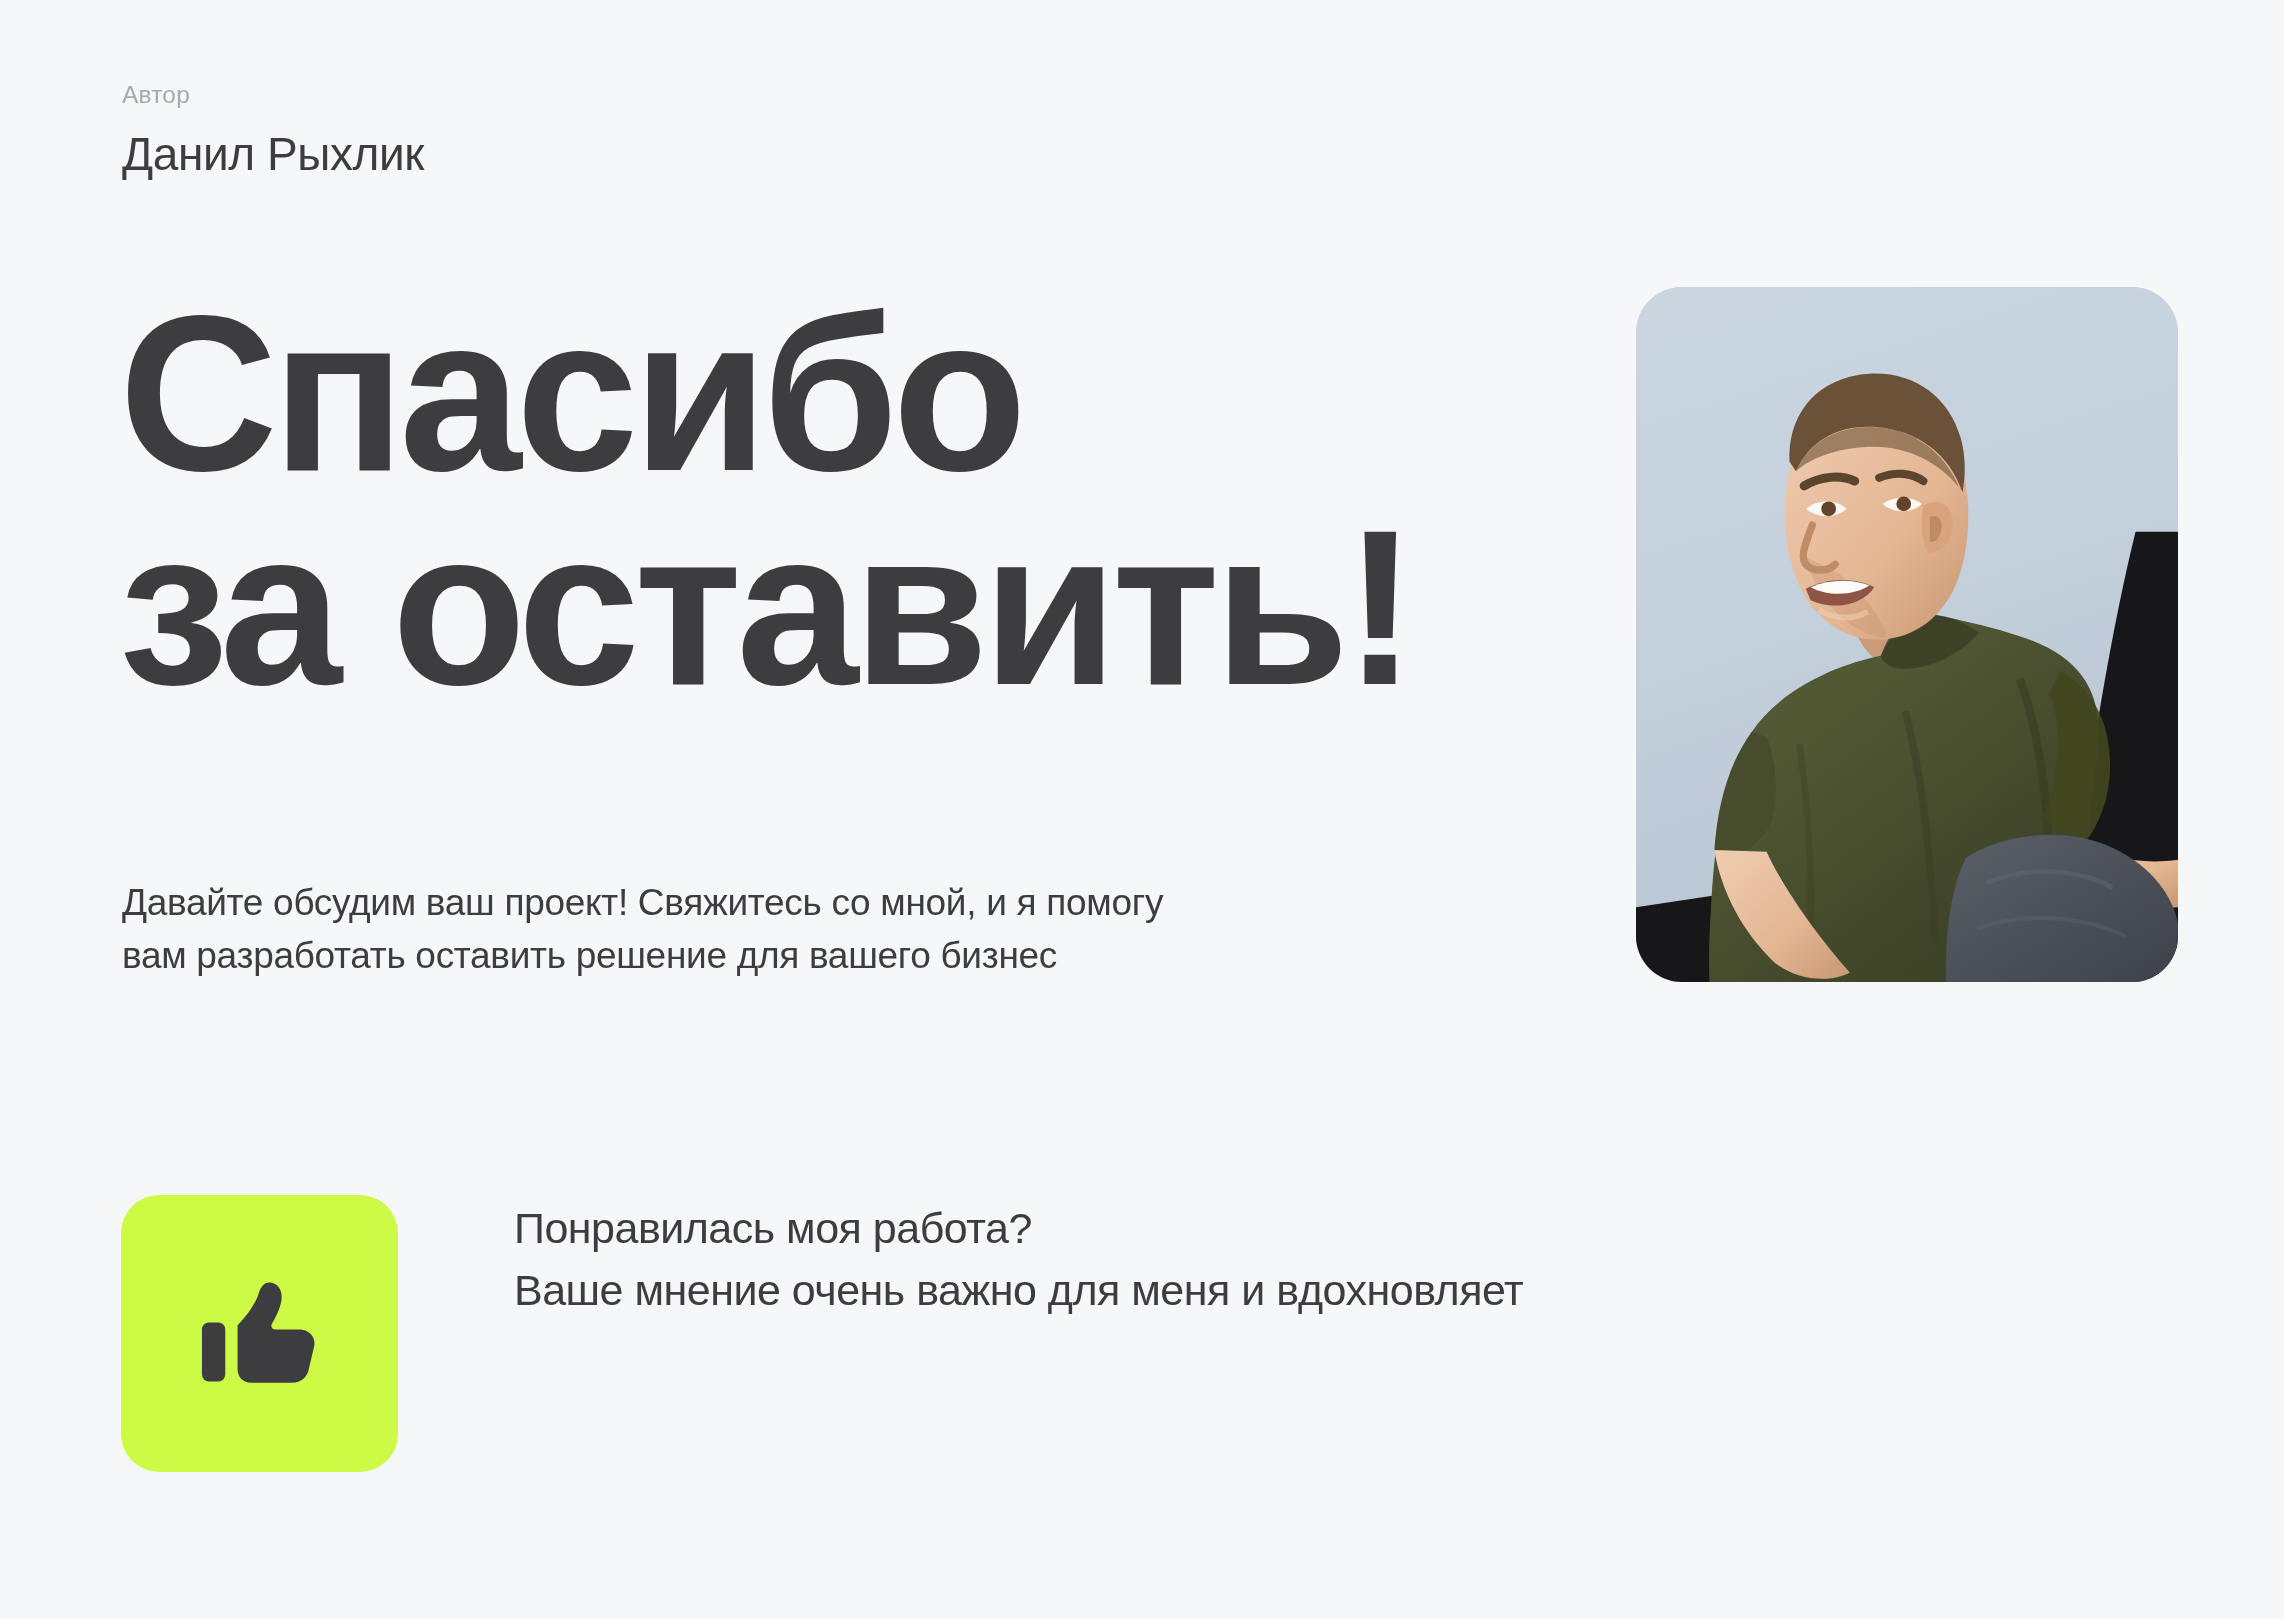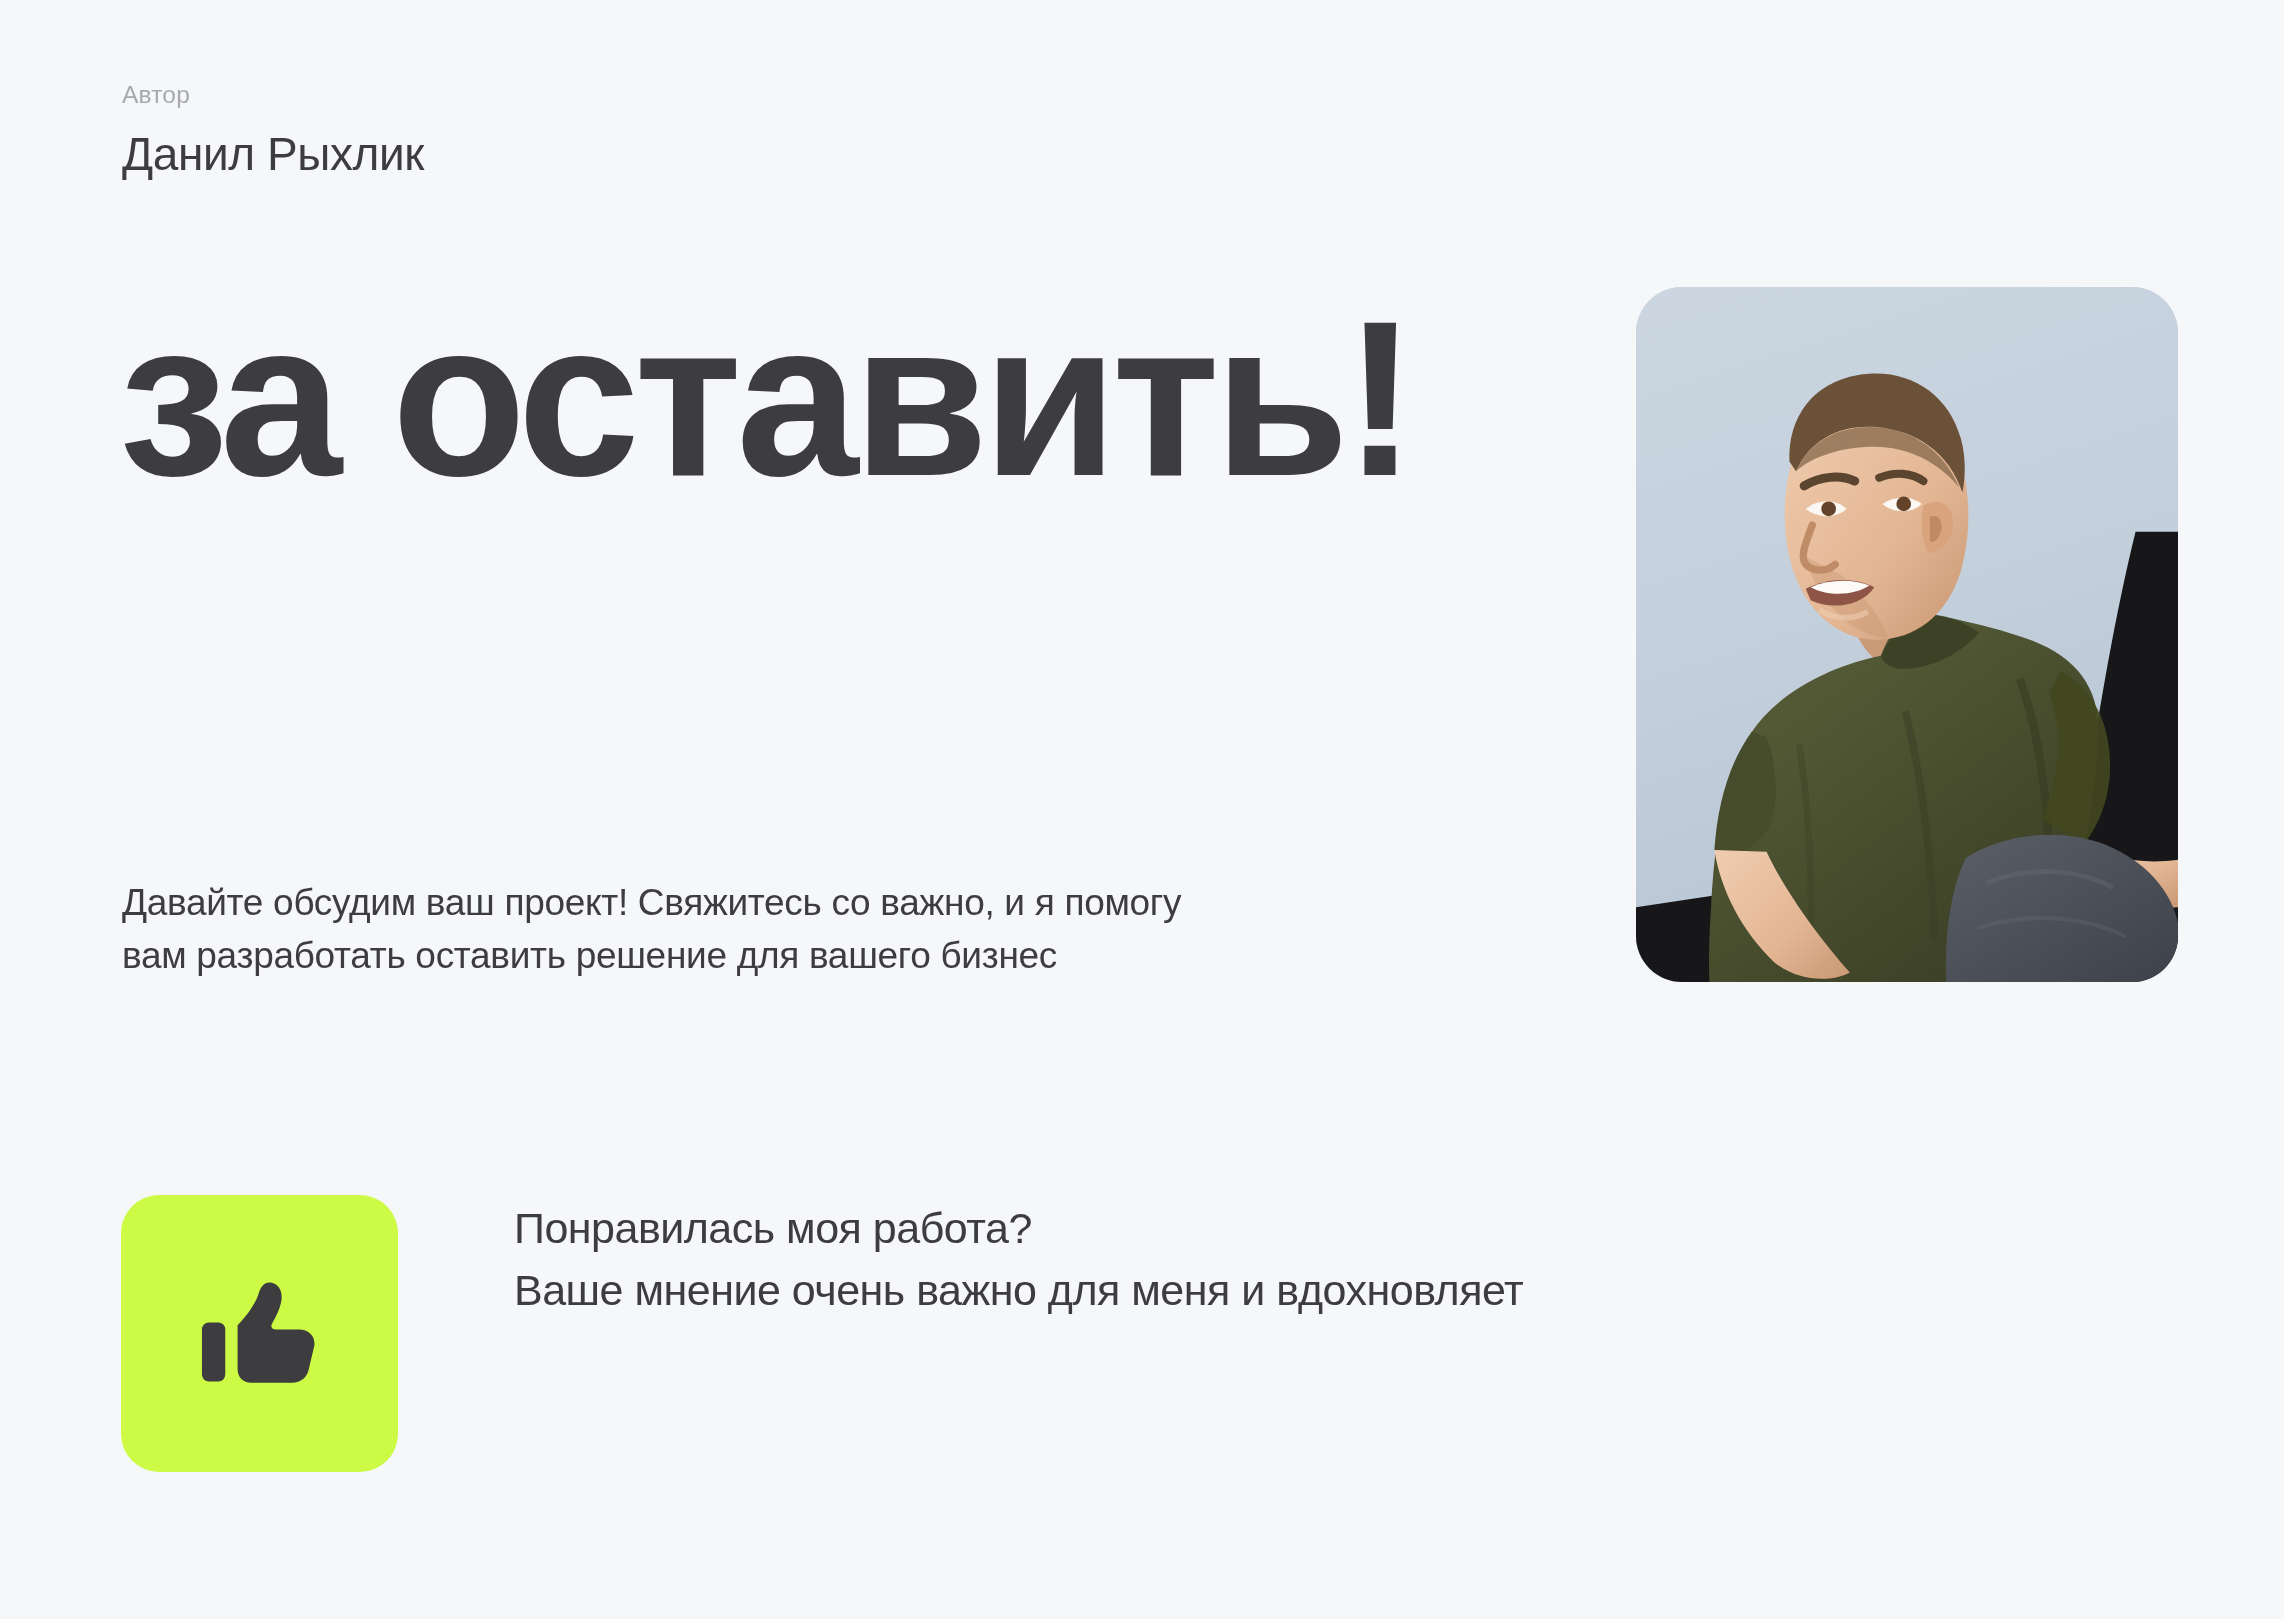--- a/index.html
+++ b/index.html
@@ -149,25 +149,26 @@
 
     <div class="header-col left">
       <div class="eyebrow">Автор</div>
       <div class="header-value">Данил Рыхлик</div>
     </div>
 
 
   </div>
 
   <h1 class="headline">
+    <span class="line line1">Спасибо</span>
     <span class="line line2">за оставить!</span>
   </h1>
 
   <p class="subtitle">
-    <span class="line">Давайте обсудим ваш проект! Свяжитесь со важно, и я помогу</span>
+    <span class="line">Давайте обсудим ваш проект! Свяжитесь со мной, и я помогу</span>
     <span class="line">вам разработать оставить решение для вашего бизнес</span>
   </p>
 
   <div class="photo">
     <svg viewBox="0 0 664 852" preserveAspectRatio="xMidYMid slice" aria-hidden="true">
       <defs>
         <linearGradient id="bgGrad" x1="0" y1="0" x2="0.25" y2="1">
           <stop offset="0%" stop-color="#cbd6e1"></stop>
           <stop offset="55%" stop-color="#c3cfdb"></stop>
           <stop offset="100%" stop-color="#b8c5d3"></stop>

